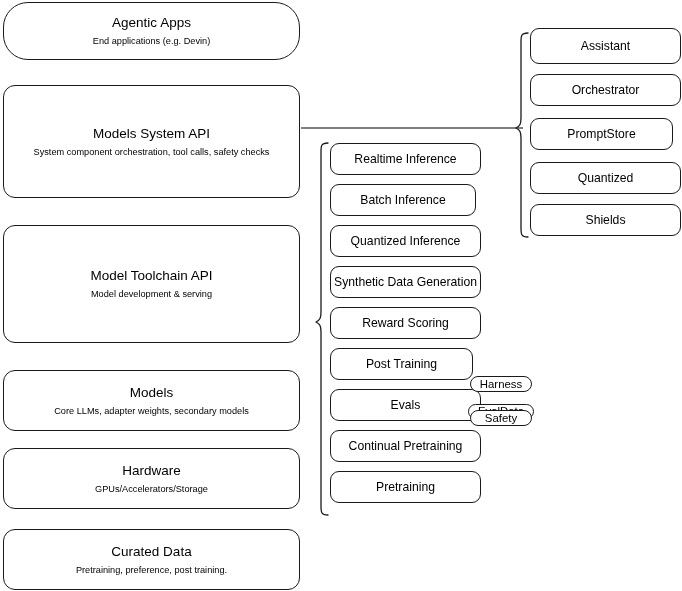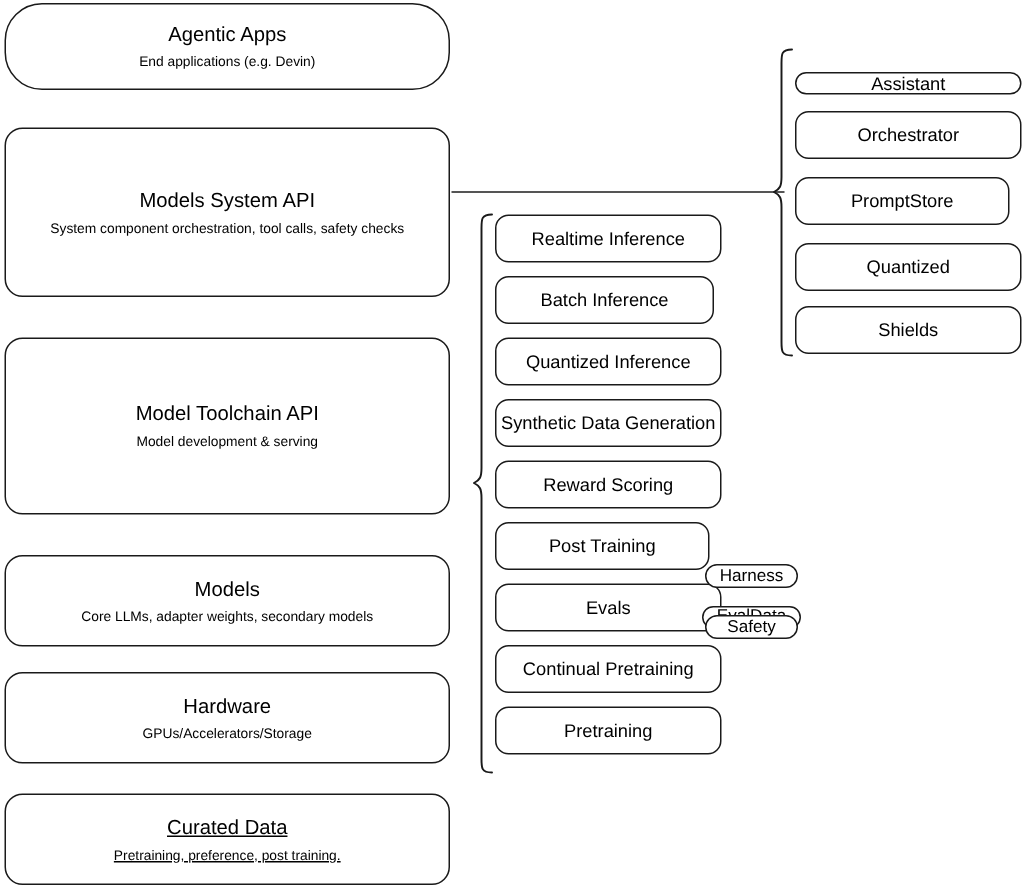--- a/index.html
+++ b/index.html
@@ -147,21 +147,21 @@
   <div class="box layer-box" style="left:3px; top:370px; width:297px; height:61px;">
     <div class="title">Models</div>
     <div class="subtitle">Core LLMs, adapter weights, secondary models</div>
   </div>
 
   <div class="box layer-box" style="left:3px; top:448px; width:297px; height:61px;">
     <div class="title">Hardware</div>
     <div class="subtitle">GPUs/Accelerators/Storage</div>
   </div>
 
-  <div class="box layer-box" style="left:3px; top:529px; width:297px; height:61px;text-decoration:underline;">
+  <div class="box layer-box" style="left:3px; top:529px; width:297px; height:61px;">
     <div class="title">Curated Data</div>
     <div class="subtitle">Pretraining, preference, post training.</div>
   </div>
 
   <div class="cap-box" style="left:330px; top:143px; width:151px; height:32px;">
     <span>Realtime Inference</span>
   </div>
   <div class="cap-box" style="left:330px; top:184px; width:146px; height:32px;">
     <span>Batch Inference</span>
   </div>
@@ -190,21 +190,21 @@
   <div class="pill" style="left:470px; top:376px; width:62px; height:16px;justify-content:center;">
     <span>Harness</span>
   </div>
   <div class="pill" style="left:468px; top:404px; width:66px; height:15px;">
     <span>EvalData</span>
   </div>
   <div class="pill" style="left:470px; top:410px; width:62px; height:16px;">
     <span>Safety</span>
   </div>
 
-  <div class="cap-box" style="left:530px; top:48px; width:151px; height:15px;">
+  <div class="cap-box" style="left:530px; top:28px; width:151px; height:36px;">
     <span>Assistant</span>
   </div>
   <div class="cap-box" style="left:530px; top:74px; width:151px; height:32px;">
     <span>Orchestrator</span>
   </div>
   <div class="cap-box" style="left:530px; top:118px; width:143px; height:32px;">
     <span>PromptStore</span>
   </div>
   <div class="cap-box" style="left:530px; top:162px; width:151px; height:32px;">
     <span>Quantized</span>

